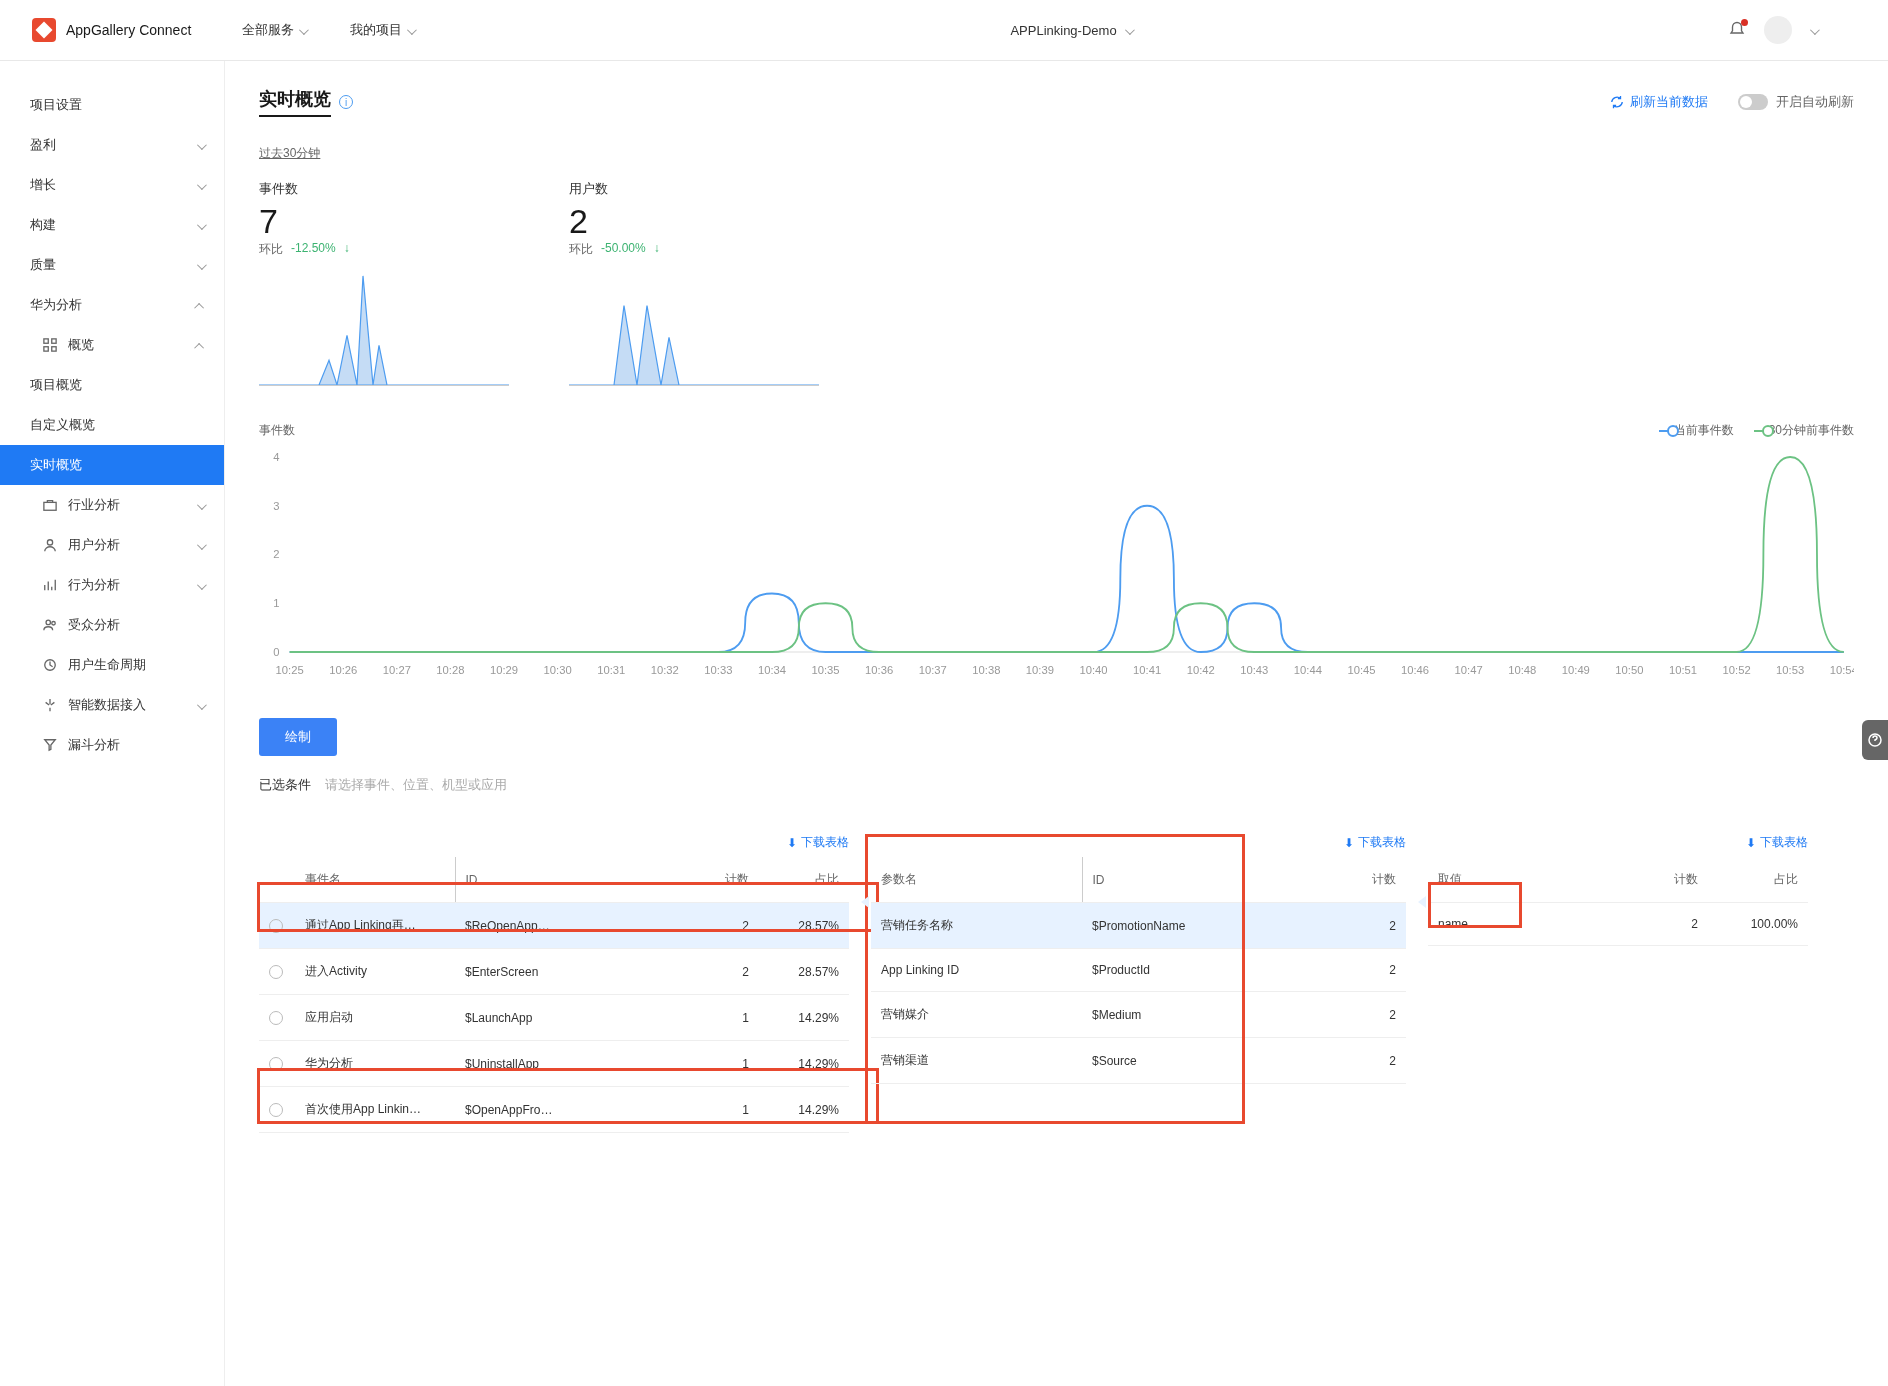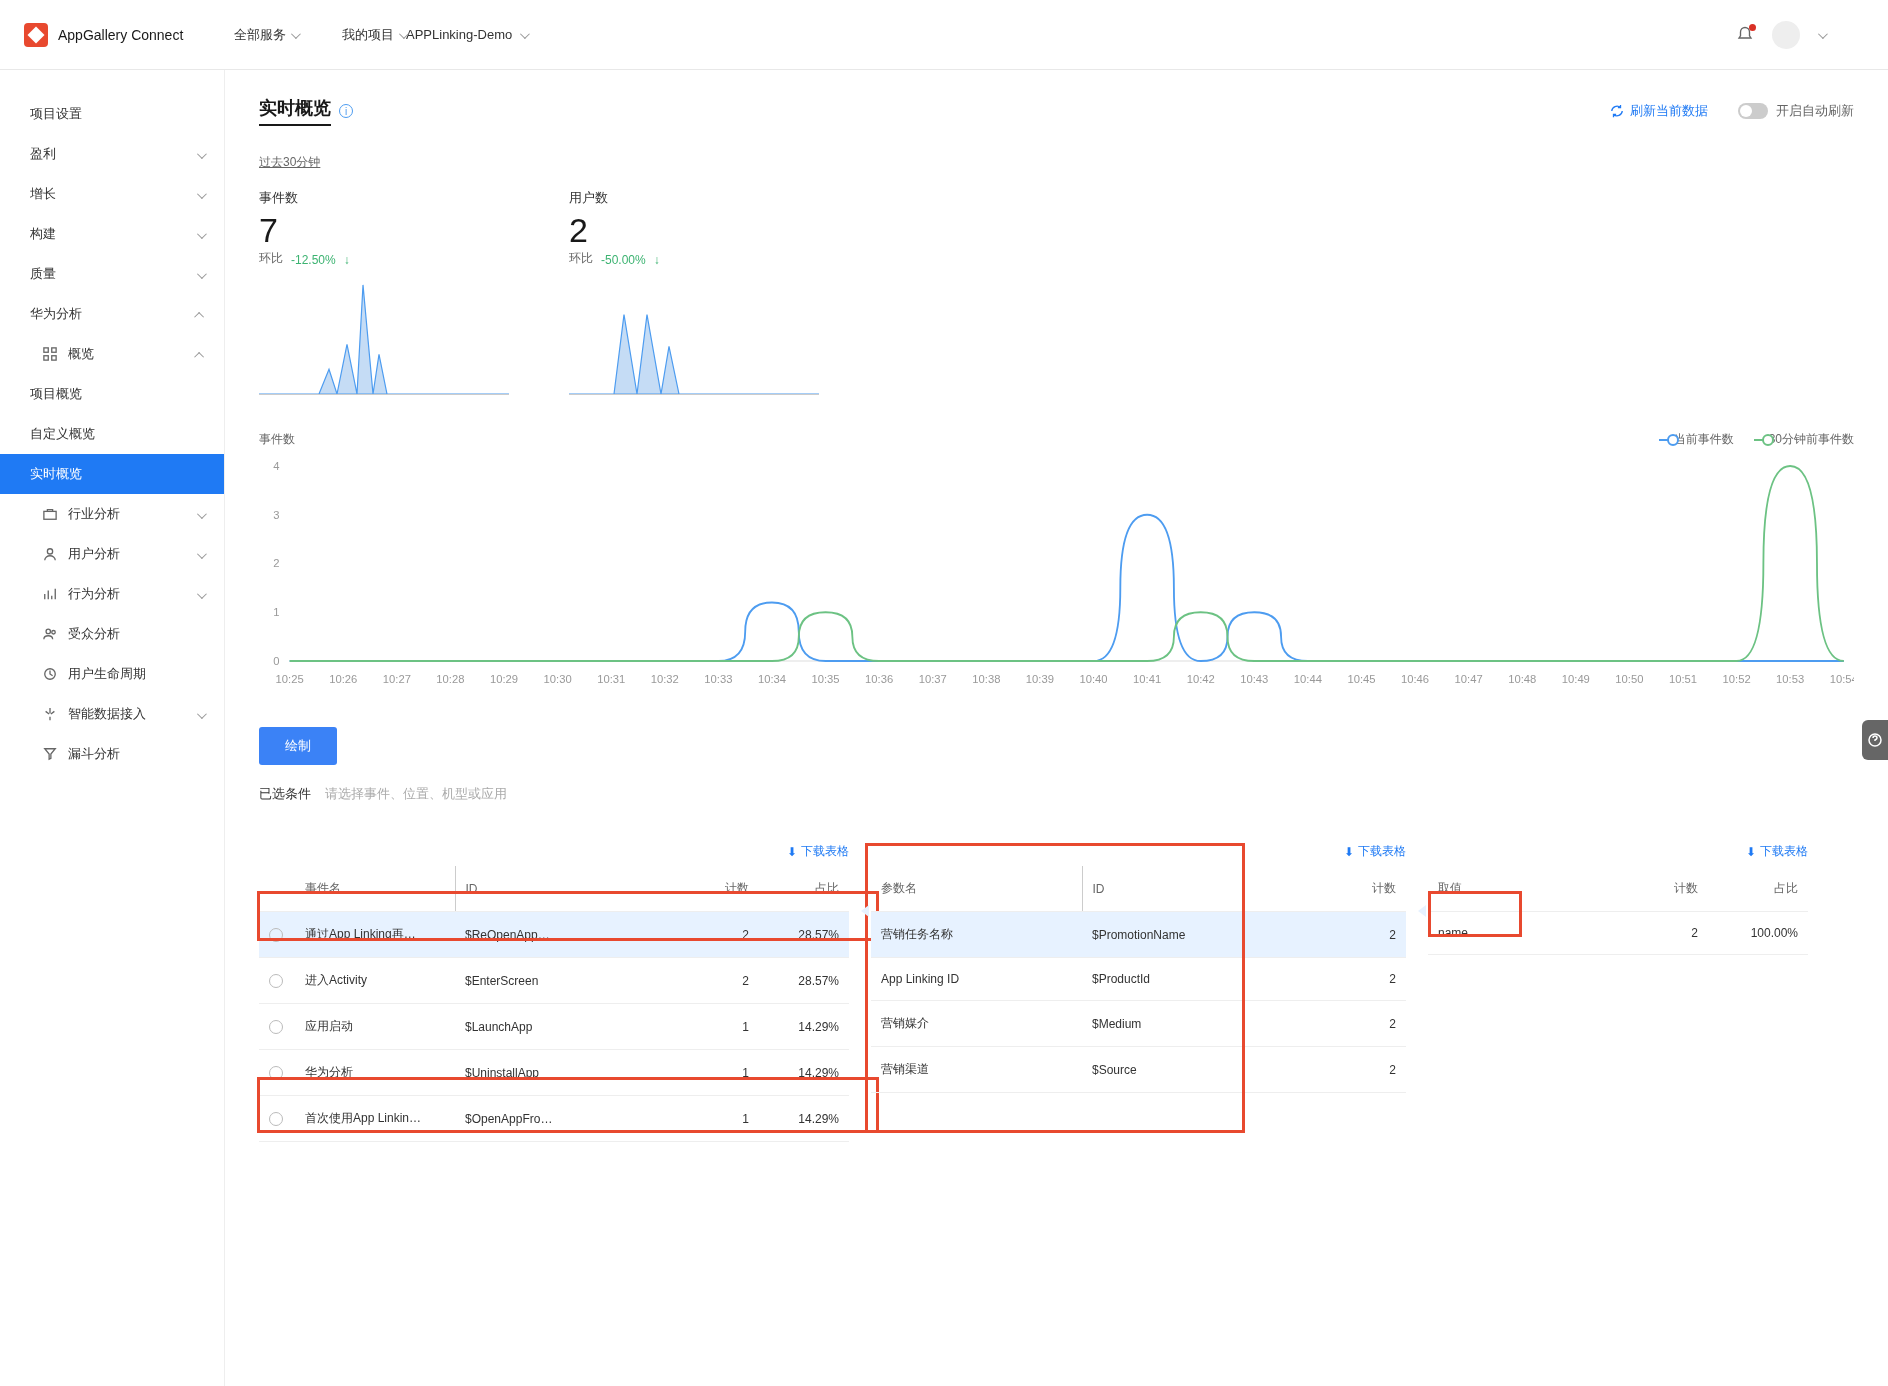--- a/index.html
+++ b/index.html
@@ -1,25 +1,25 @@
 <!DOCTYPE html>
 <html><head>
 <meta charset="utf-8">
 <style>
 * { margin: 0; padding: 0; box-sizing: border-box; }
 body { font-family: -apple-system, "Helvetica Neue", Arial, sans-serif; font-size: 13px; color: #333; background: #fff; }
-.header { height: 70px; display: flex; align-items: center; padding: 0 24px; border-bottom: 1px solid #e8e8e8; }
+.header { height: 61px; display: flex; align-items: center; padding: 0 32px; border-bottom: 1px solid #e8e8e8; }
 .logo-wrap { display: flex; align-items: center; gap: 10px; width: 210px; }
 .logo-icon { width: 24px; height: 24px; background: #e8492f; border-radius: 4px; display: flex; align-items: center; justify-content: center; }
 .logo-inner { width: 12px; height: 12px; background: #fff; transform: rotate(45deg); }
 .logo-text { font-weight: 500; font-size: 14px; color: #191919; }
 .hmenu { display: flex; gap: 44px; }
 .hmenu-item { display: flex; align-items: center; gap: 5px; cursor: pointer; color: #333; }
 .chev::after { content: ''; display: inline-block; width: 6px; height: 6px; border-right: 1px solid #999; border-bottom: 1px solid #999; transform: rotate(45deg) translateY(-2px); }
-.header-center { flex: 1; display: flex; justify-content: flex-start; }
+.header-center { flex: 1; display: flex; justify-content: center; }
 .app-select { display: flex; align-items: center; gap: 8px; cursor: pointer; color: #333; }
 .header-right { display: flex; align-items: center; gap: 18px; }
 .bell { position: relative; width: 18px; height: 18px; }
 .bell svg { width: 18px; height: 18px; }
 .bell-dot { position: absolute; top: -2px; right: -2px; width: 7px; height: 7px; background: #d93025; border-radius: 50%; }
 .avatar { width: 28px; height: 28px; background: #eee; border-radius: 50%; }
 .user-drop { width: 46px; }
 
 .main { display: flex; min-height: calc(100vh - 55px); }
 .sidebar { width: 225px; border-right: 1px solid #eee; padding-top: 24px; font-size: 13px; }
@@ -44,21 +44,21 @@
 .refresh-ic svg { stroke: #1f7af4; fill: none; stroke-width: 1.5; }
 .toggle-wrap { display: flex; align-items: center; gap: 8px; color: #666; }
 .toggle { width: 30px; height: 16px; background: #ccc; border-radius: 8px; position: relative; cursor: pointer; }
 .toggle::after { content: ''; position: absolute; width: 12px; height: 12px; background: #fff; border-radius: 50%; top: 2px; left: 2px; }
 
 .subhdr { color: #666; font-size: 12px; margin-bottom: 18px; text-decoration: underline; }
 .stats-row { display: flex; gap: 60px; margin-bottom: 36px; }
 .stat-block { width: 250px; }
 .stat-label { font-size: 13px; color: #333; margin-bottom: 4px; }
 .stat-val { font-size: 34px; color: #191919; margin-bottom: 0; }
-.stat-delta { display: flex; align-items: flex-end; gap: 8px; font-size: 12px; }
+.stat-delta { display: flex; align-items: flex-start; gap: 8px; font-size: 12px; }
 .delta-lbl { color: #666; }
 .delta-val { color: #3cb371; }
 .delta-arrow { color: #3cb371; }
 .spark { width: 250px; height: 120px; border-bottom: 1px solid #ccc; position: relative; margin-top: 8px; }
 .spark svg { width: 100%; height: 100%; }
 
 .chart-section { margin-bottom: 36px; }
 .chart-head { display: flex; justify-content: space-between; align-items: center; margin-bottom: 8px; }
 .chart-title { font-size: 12px; color: #666; }
 .legend { display: flex; gap: 20px; font-size: 12px; color: #666; }

